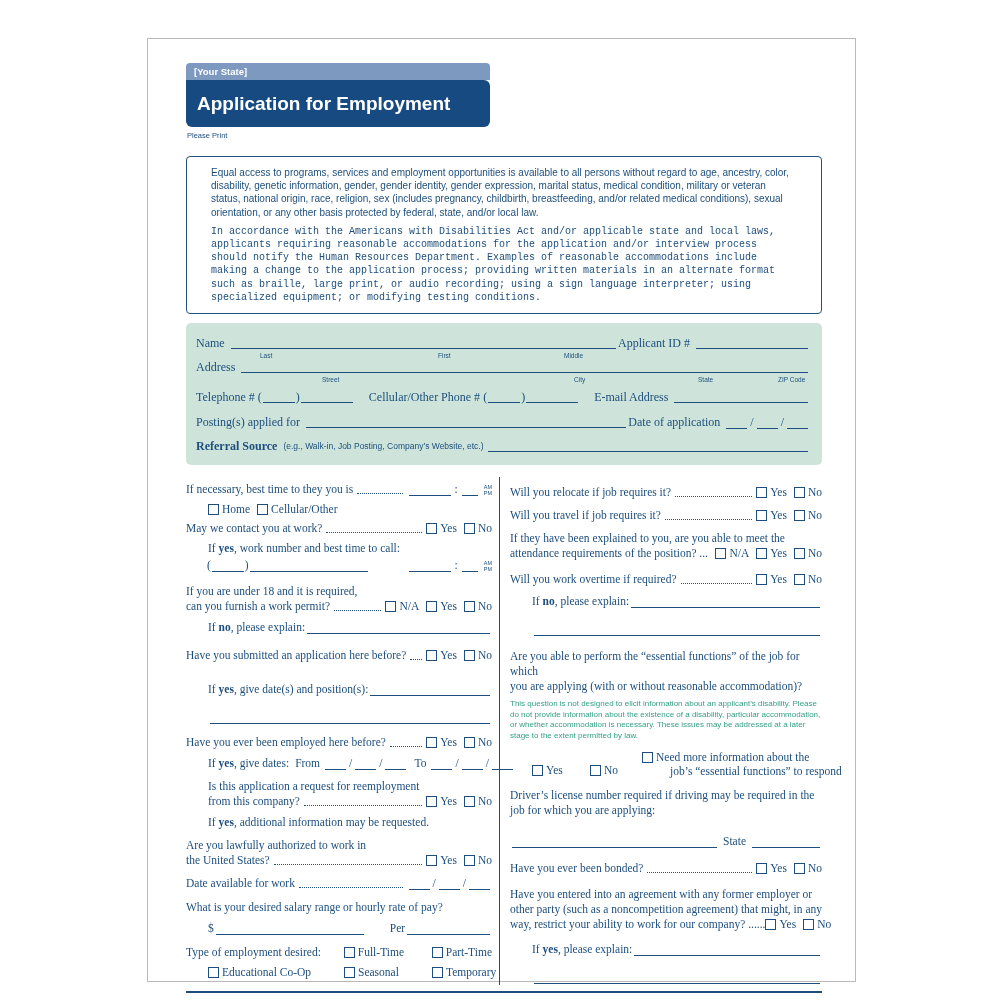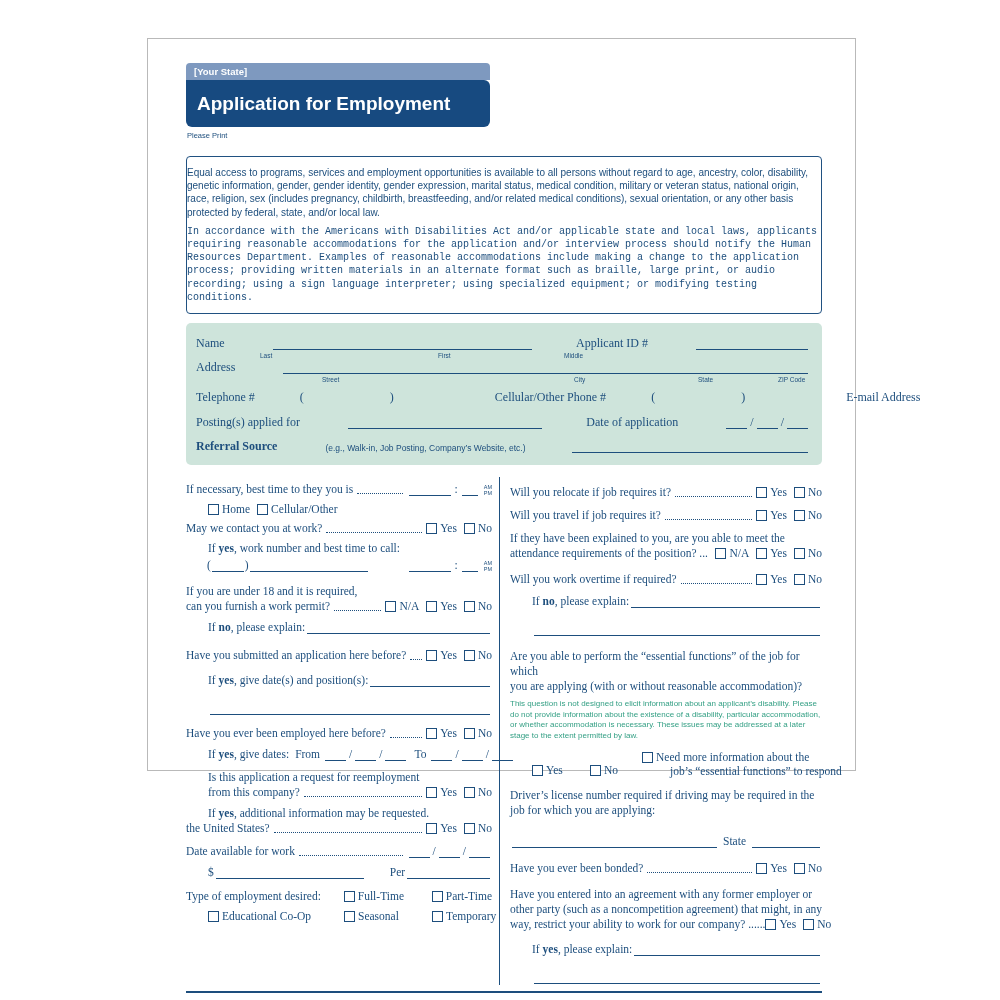--- a/index.html
+++ b/index.html
@@ -1,41 +1,41 @@
 <!DOCTYPE html>
 <html><head>
 <meta charset="utf-8">
 <style>
   html,body { margin:0; padding:0; }
   body { width:1000px; height:1000px; background:#ffffff; position:relative;
          font-family:"Liberation Serif", serif; }
-  .sheet { position:absolute; left:147px; top:38px; width:709px; height:733px;
+  .sheet { position:absolute; left:147px; top:38px; width:709px; height:944px;
            background:#fff; border:1px solid #b9b9b9; box-sizing:border-box;
            padding:24px 33px 0 38px; }
 
   
   .statebar { width:304px; background:#7e99bf; color:#fff;
               font:bold 9.5px "Liberation Sans", sans-serif;
               padding:3px 0 3px 8px; border-radius:4px 4px 0 0; box-sizing:border-box; }
   .titlebox { width:304px; background:#174a80; color:#fff;
               font:bold 19px "Liberation Sans", sans-serif;
               padding:13px 0 12px 11px; border-radius:0 6px 6px 6px; box-sizing:border-box; }
   .printnote { font:7.5px "Liberation Sans", sans-serif; color:#1d4e7d; margin:4px 0 0 1px; }
 
   
   .notice { margin-top:16px; border:1.5px solid #205181; border-radius:4px;
-            padding:9px 0; color:#1d4e7d;
+            padding:9px 24px; color:#1d4e7d;
             font:10px/13.2px "Liberation Sans", sans-serif; }
   .notice p { margin:0; }
   .notice p + p { margin-top:6px;font-family:Liberation Mono, monospace; }
 
   
   .panel { margin-top:9px; background:#cee4db; border-radius:5px;
            padding:13px 12px 11px 10px; color:#1d4e7d; font-size:12px; }
-  .prow { display:flex; align-items:flex-end;gap:42px; }
+  .prow { display:flex; align-items:center; }
   .plabel { white-space:nowrap; margin-right:4px; }
   .wline { display:inline-block; border-bottom:1px solid #1d4e7d; height:11px;
            margin:0 2px 1px 2px; }
   .grow { flex:1; }
   .w16{width:16px}.w20{width:21px}.w30{width:32px}.w40{width:42px}
   .w52{width:52px}.w68{width:68px}.w110{width:112px}.w150{width:148px}
   .subrow { position:relative; height:9px; font:6.5px "Liberation Sans", sans-serif; }
   .subrow span { position:absolute; top:1px; }
   .paren { margin:0 -1px; }
   .boldlbl { font-weight:bold; }
@@ -229,21 +229,21 @@
         <span class="qt">Have you submitted an application here before?</span>
         <span class="leader"></span>
         <span class="cbg">
           <span class="cb"></span>
           <span class="clbl">Yes</span>
           <span class="cb"></span>
           <span class="clbl last">No</span>
         </span>
       </div>
 
-      <div class="qrow ind" style="margin-top:10px">
+      <div class="qrow ind" style="margin-top:19px">
         <span class="qt"><span>If </span><b>yes</b><span>, give date(s) and position(s):</span></span>
         <span class="wline grow"></span>
       </div>
       <div class="qrow ind" style="margin-top:15px">
         <span class="wline grow"></span>
       </div>
 
       <div class="qrow" style="margin-top:10px">
         <span class="qt">Have you ever been employed here before?</span>
         <span class="leader"></span>
@@ -284,20 +284,21 @@
           <span class="clbl">Yes</span>
           <span class="cb"></span>
           <span class="clbl last">No</span>
         </span>
       </div>
 
       <div class="ind" style="margin-top:6px">
         <span>If </span><b>yes</b><span>, additional information may be requested.</span>
       </div>
 
+      <div style="margin-top:8px">Are you lawfully authorized to work in</div>
       <div class="qrow">
         <span class="qt">the United States?</span>
         <span class="leader"></span>
         <span class="cbg">
           <span class="cb"></span>
           <span class="clbl">Yes</span>
           <span class="cb"></span>
           <span class="clbl last">No</span>
         </span>
       </div>
@@ -307,20 +308,21 @@
         <span class="leader"></span>
         <span class="date">
           <span class="wline w20"></span>
           <span class="slash">/</span>
           <span class="wline w20"></span>
           <span class="slash">/</span>
           <span class="wline w20"></span>
         </span>
       </div>
 
+      <div style="margin-top:9px">What is your desired salary range or hourly rate of pay?</div>
       <div class="qrow ind" style="margin-top:6px">
         <span class="qt">$</span>
         <span class="wline w150"></span>
         <span class="qt" style="margin-left:24px">Per</span>
         <span class="wline grow"></span>
       </div>
 
       <div class="qrow" style="margin-top:9px">
         <span class="qt" style="width:158px">Type of employment desired:</span>
         <span class="cbg" style="width:88px">

